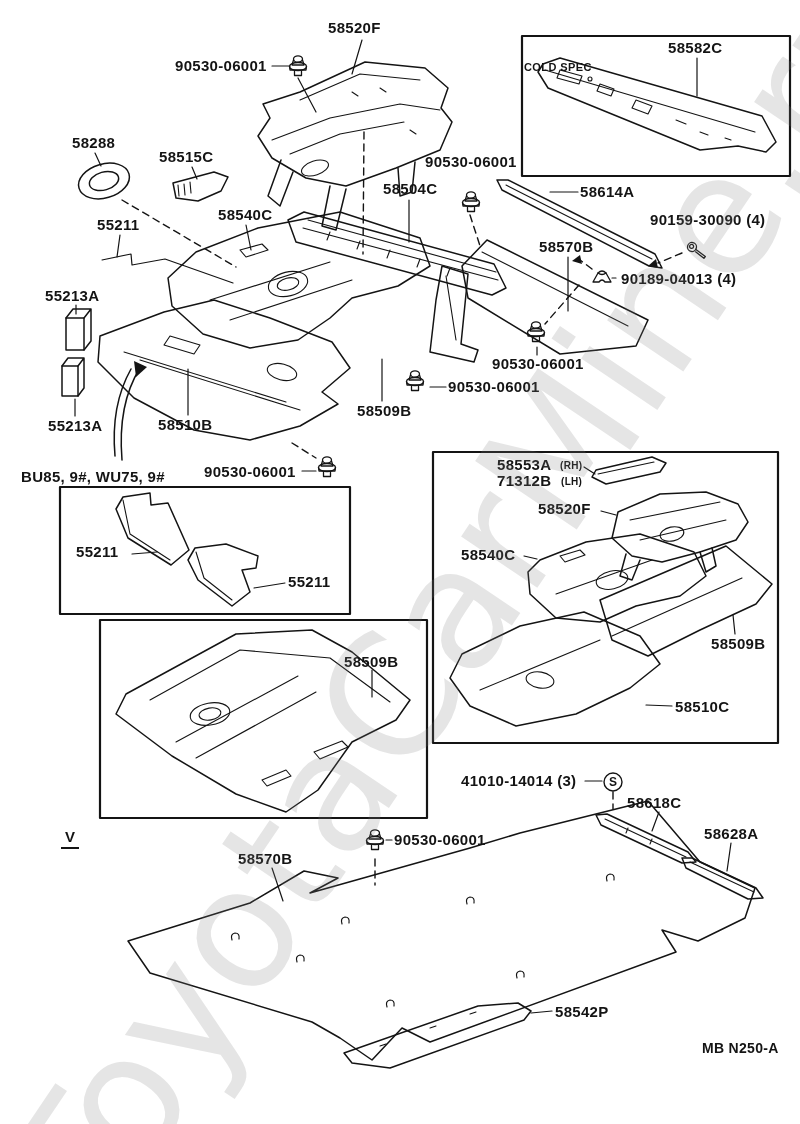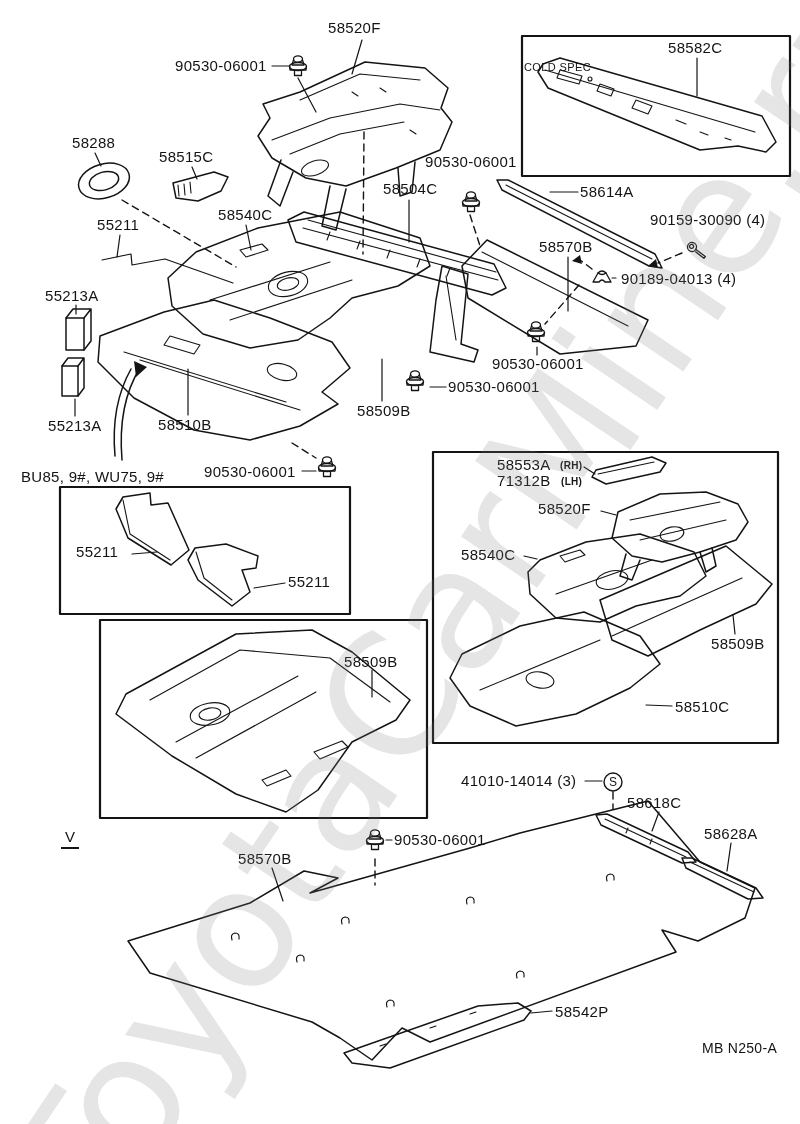--- a/index.html
+++ b/index.html
@@ -1,21 +1,21 @@
 <!DOCTYPE html>
 <html><head>
 <meta charset="utf-8">
 <style>
   html,body{margin:0;padding:0;background:#fff;}
   body{width:800px;height:1124px;position:relative;overflow:hidden;
        font-family:"Liberation Sans",sans-serif;}
   .stage{position:absolute;left:0;top:0;width:800px;height:1124px;}
   svg.art{position:absolute;left:0;top:0;z-index:2;}
   svg.art *{vector-effect:non-scaling-stroke;}
-  .lbl{position:absolute;z-index:3;font-weight:400;font-size:15px;color:#141414;
+  .lbl{position:absolute;z-index:3;font-weight:700;font-size:15px;color:#141414;
        letter-spacing:.3px;white-space:nowrap;line-height:1;}
   .lbl.title{font-size:11px;letter-spacing:.4px;margin-top:48px;}
   .lbl.small{font-size:10px;font-weight:700;}
   .lbl.code{font-size:14px;}
   .lbl.ssym{font-size:12px;}
   .lbl.vmark{border-bottom:2px solid #141414;padding:0 4px 3px 4px;}
   .watermark{position:absolute;left:-30px;top:1150px;z-index:5;
        transform-origin:0 0;transform:rotate(-56deg);
        font-family:"DejaVu Sans",sans-serif;font-size:168px;font-weight:400;
        color:rgba(125,125,125,0.20);white-space:nowrap;pointer-events:none;}

